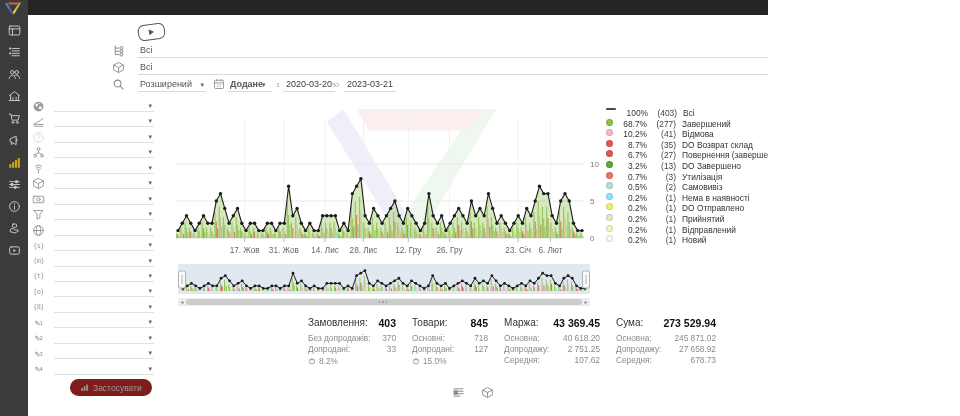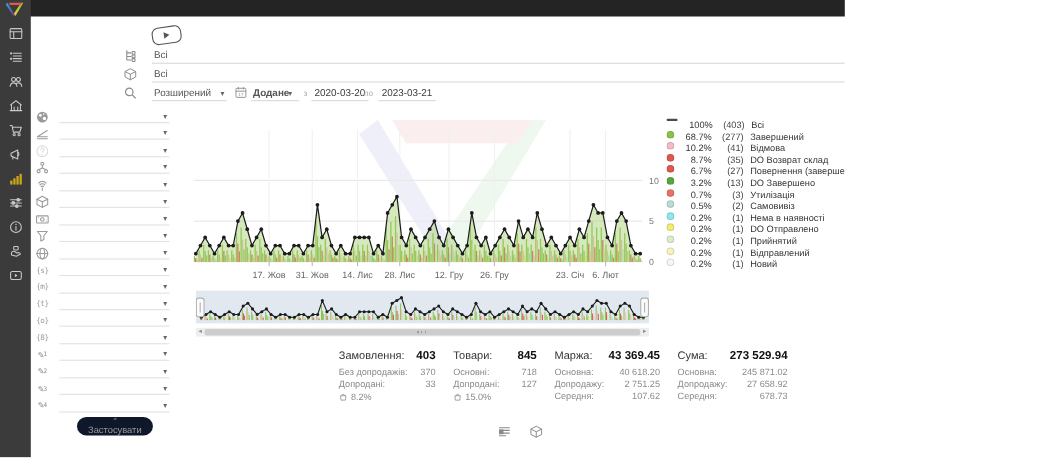--- a/index.html
+++ b/index.html
@@ -29,43 +29,43 @@
   .u { border-bottom:1px solid #d9d9d9; padding:1px 3px 2px 3px; cursor:text; color:#3c3c3c; }
   .lbl-sm { color:#aaa; font-size:7.5px; }
   
   .panel-row { position:absolute; left:32px; width:122px; height:14px; }
   .p-ico { position:absolute; left:0; top:0; width:13px; height:13px; color:#9a9a9a; font-size:7px; display:flex; align-items:center; justify-content:center; }
   .p-ico.braces { font-family:"DejaVu Sans Mono", monospace; letter-spacing:-0.5px; }
   .p-ico.dim { opacity:.35; }
   .p-sel { position:absolute; left:22px; right:0; top:0; height:12px; border-bottom:1px solid #e2e2e2; cursor:pointer; }
   .p-sel .chev { right:2px; top:2px; }
   .apply-btn { position:absolute; left:70px; top:379px; height:17px; padding:0 10px; border:none; border-radius:9px;
-    background:#0f172a; color:#9a9a9a; font-size:8.5px; font-family:"Liberation Sans",sans-serif;
-    display:flex; align-items:center; gap:4px; cursor:pointer;flex-direction:column; }
+    background:#7f1d1d; color:#9a9a9a; font-size:8.5px; font-family:"Liberation Sans",sans-serif;
+    display:flex; align-items:center; gap:4px; cursor:pointer; }
   
   .main-chart { position:absolute; left:176px; top:96px; }
   .watermark { position:absolute; left:270px; top:92px; opacity:.09; pointer-events:none; filter:blur(.5px); }
   .mini-chart { position:absolute; left:178px; top:264px; }
   .hscroll { position:absolute; left:178px; top:298px; width:412px; height:8px; background:#eeeeee; }
   .hs-thumb { position:absolute; left:8px; right:8px; top:1px; bottom:1px; background:#cdcdcd; border-radius:2px; cursor:grab; }
   .hs-grip { position:absolute; left:50%; top:2px; width:10px; height:2px; margin-left:-5px;
     background:repeating-linear-gradient(90deg,#9a9a9a 0 1.5px,transparent 1.5px 3.5px); }
   .hs-arrow { position:absolute; top:0; width:8px; height:8px; font-size:6px; line-height:8px; text-align:center; color:#8a8a8a; cursor:pointer; }
   
   .legend { position:absolute; left:606px; top:108px; font-size:8.4px; color:#333; }
   .lg-row { display:flex; align-items:flex-start; height:10.6px; cursor:pointer; }
   .lg-swatch { width:7px; height:7px; border-radius:50%; margin-right:5px; flex:0 0 auto; border:1px solid rgba(0,0,0,.12); }
   .lg-line { width:10px; height:2px; border-radius:1px; margin-right:3px; border:none; background:#4a4a4a; }
   .lg-pct { width:29px; text-align:right; }
   .lg-cnt { width:29px; text-align:right; color:#444; }
   .lg-lab { margin-left:6px; white-space:nowrap; }
   
   .stats { position:absolute; left:308px; top:317px; display:flex; gap:16px; }
   .st-col { display:flex; flex-direction:column; }
-  .st-head { display:flex; justify-content:space-between; align-items:center; gap:8px; margin-bottom:4px; }
+  .st-head { display:flex; justify-content:space-between; align-items:flex-start; gap:8px; margin-bottom:4px; }
   .st-title { font-size:10px; color:#333; }
   .st-value { font-size:10.5px; font-weight:bold; color:#111; }
   .st-row { display:flex; justify-content:space-between; gap:8px; font-size:8.3px; color:#8a8a8a; line-height:11px; }
   .st-badge { display:flex; align-items:center; gap:3px; font-size:8.3px; color:#8a8a8a; margin-top:1px; }
   .footer-icons { position:absolute; left:452px; top:386px; display:flex; gap:16px; }
   .ft-icon { width:13px; height:13px; cursor:pointer; }
   svg { display:block; }
   text { font-family:"Liberation Sans",sans-serif; }
 </style>
 </head>

